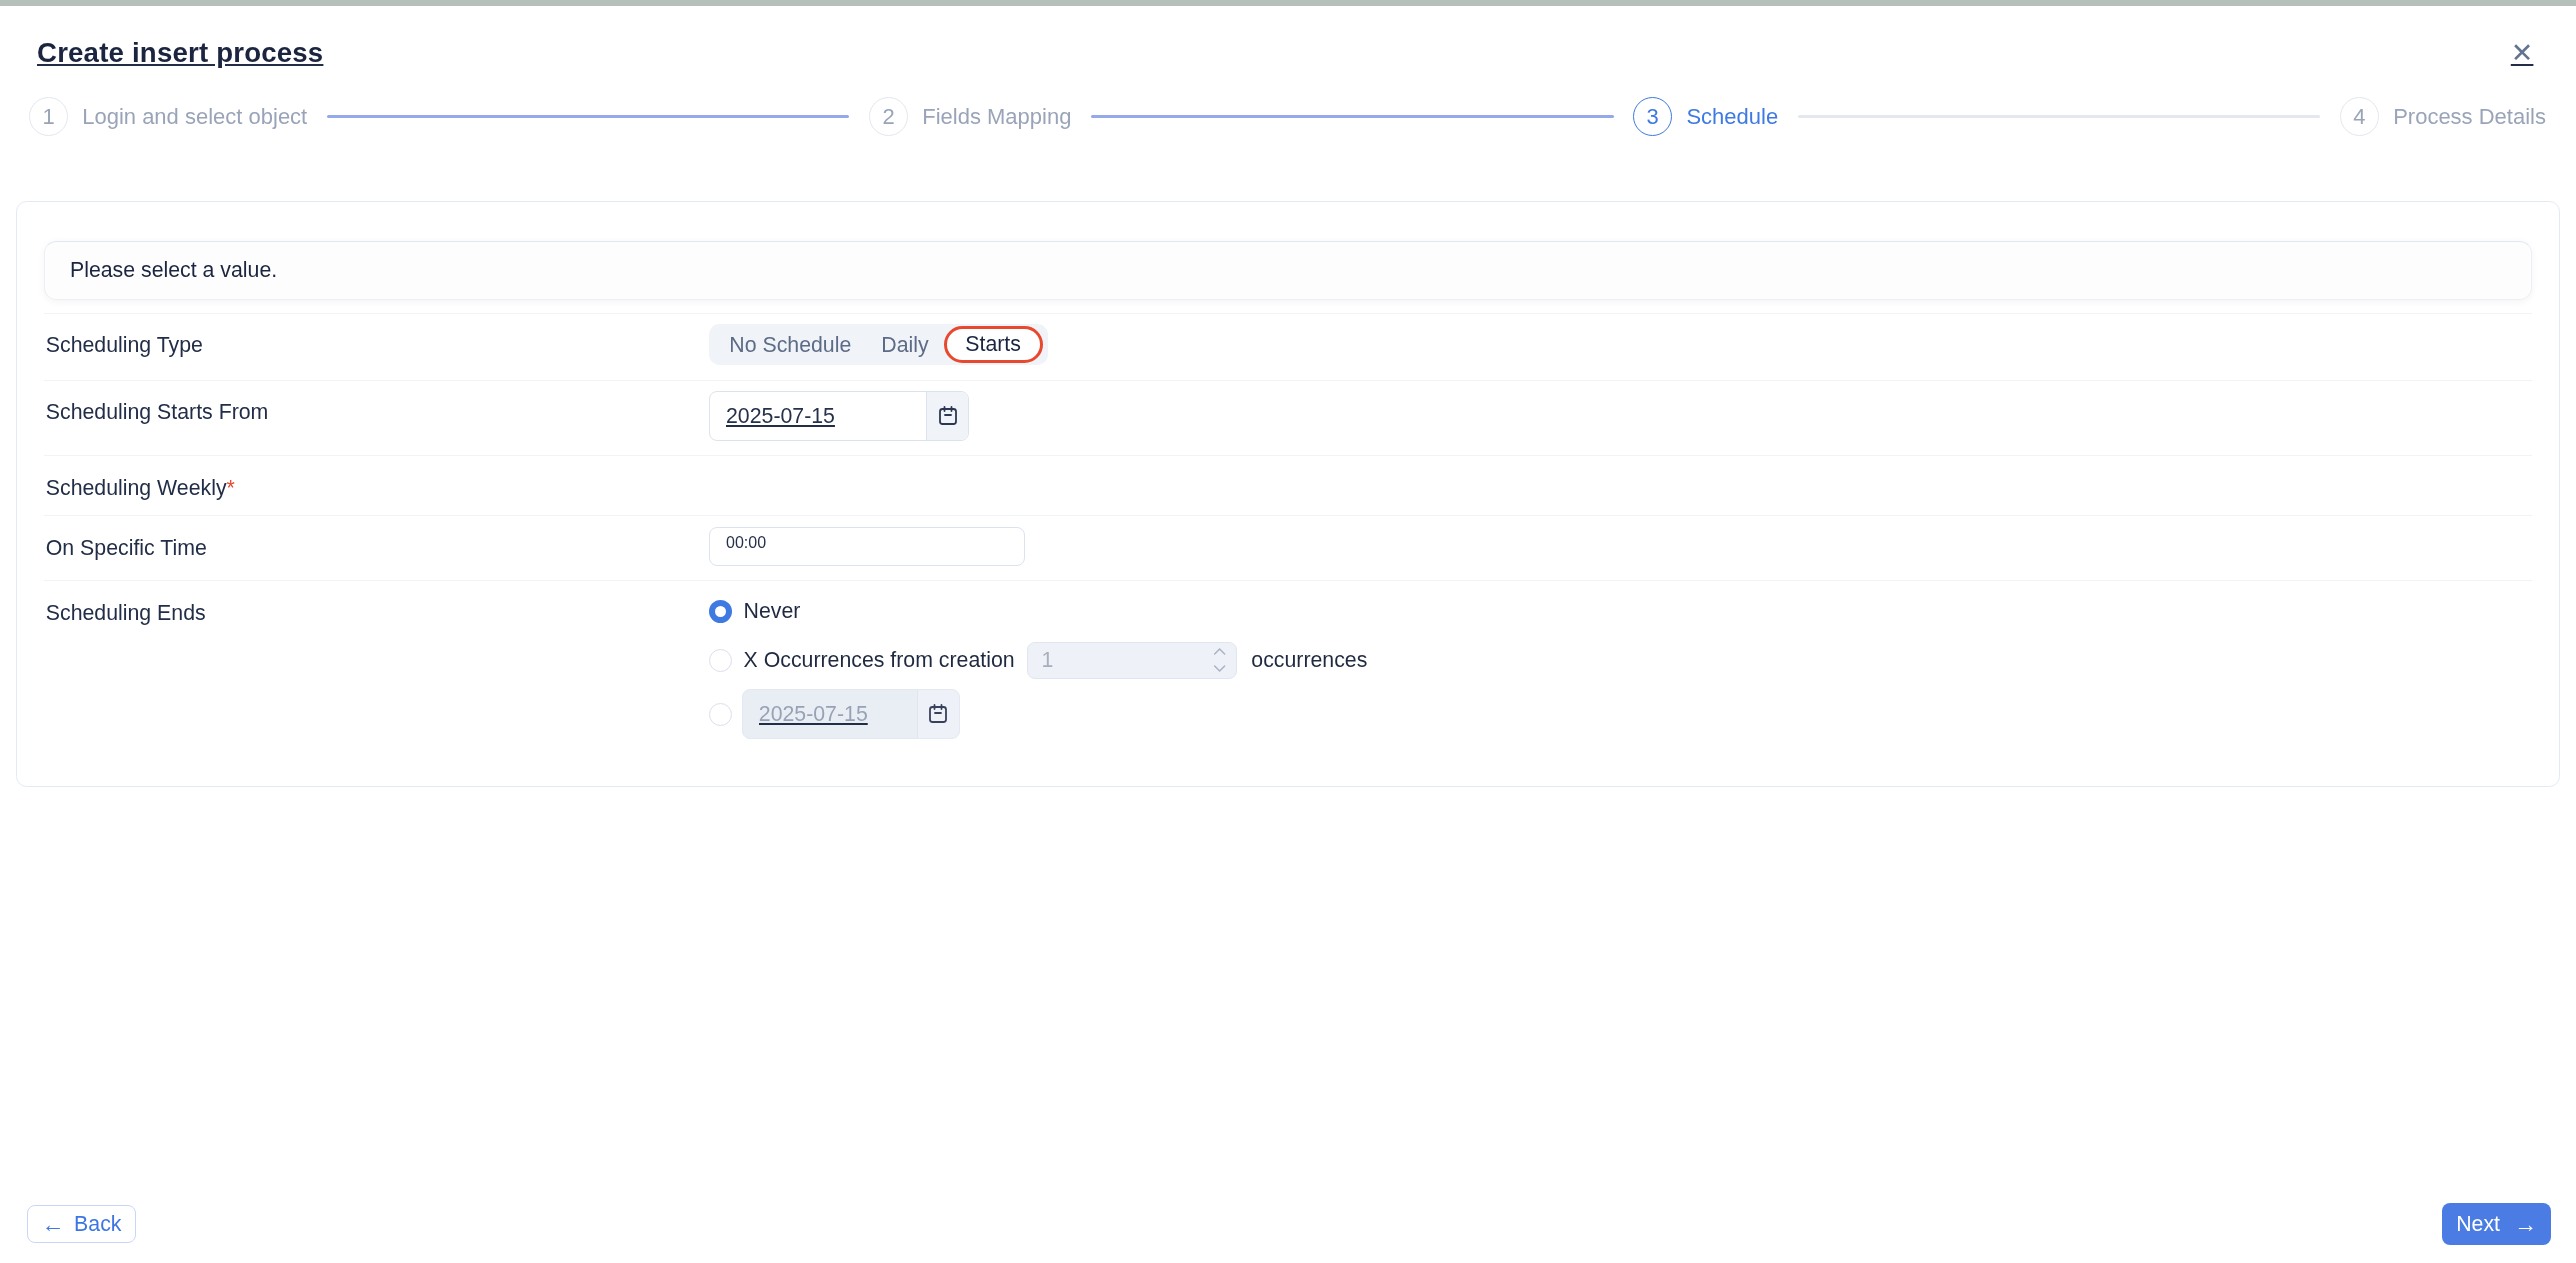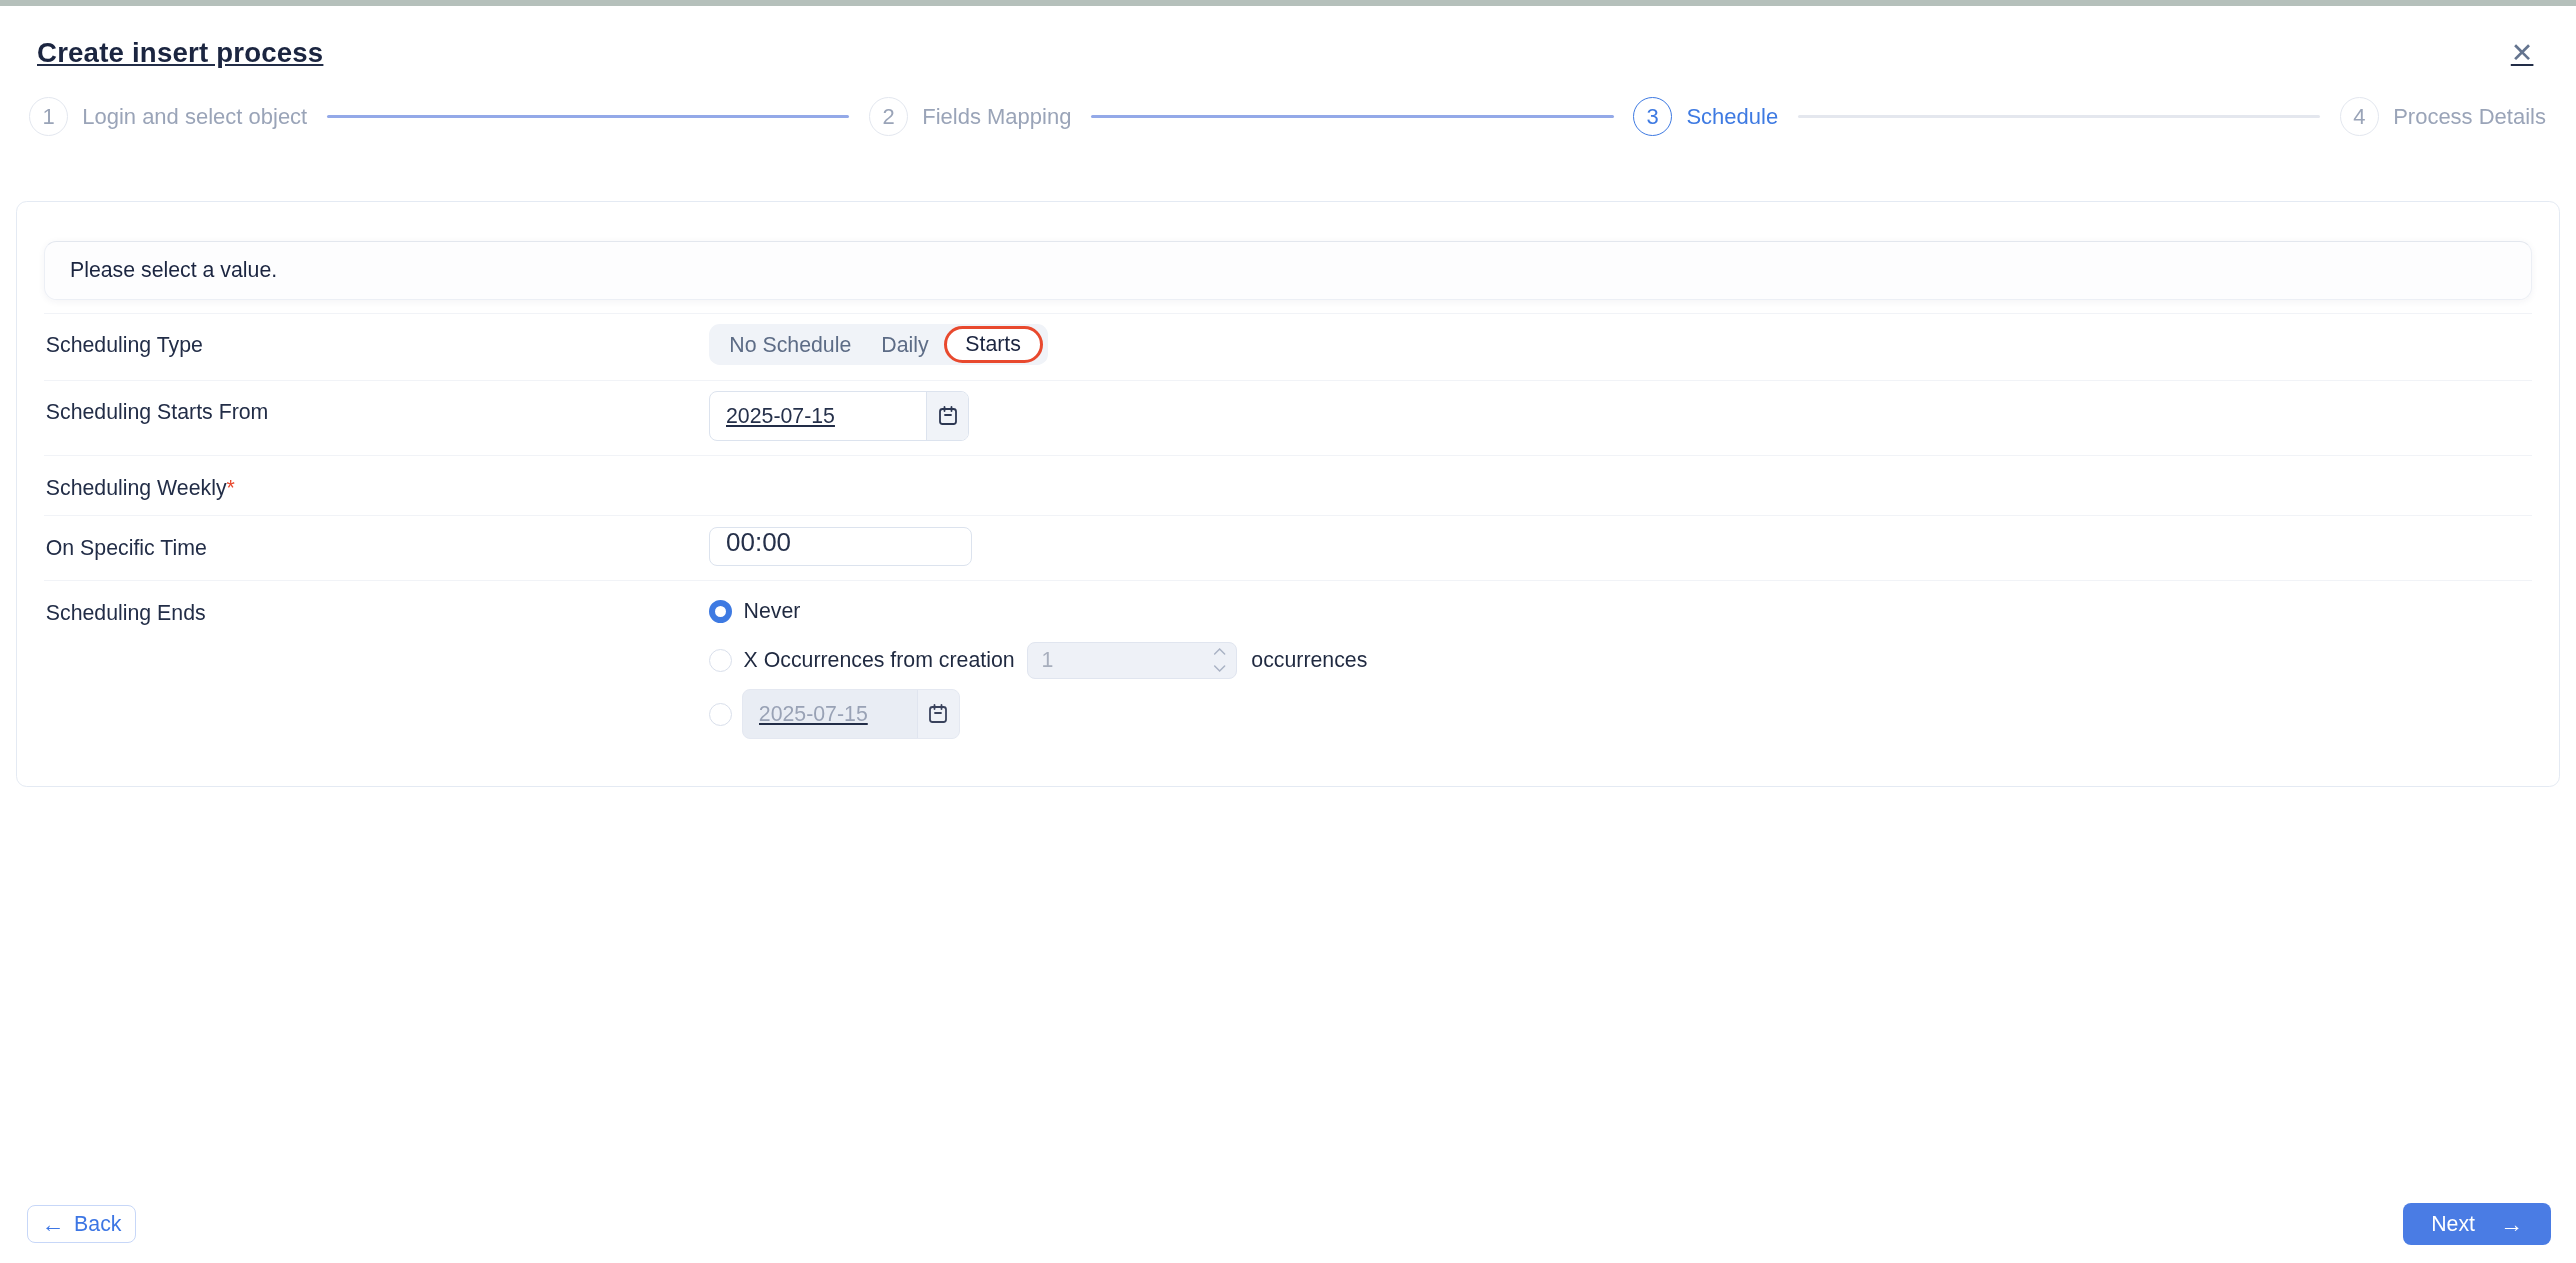--- a/index.html
+++ b/index.html
@@ -98,22 +98,22 @@
     border:none; outline:none; width:216px; padding:0 0 0 16px;
     font-size:21.3px; color:#25304a; font-family:inherit; background:transparent;
   }
   .icon-btn {
     width:42px; display:flex; align-items:center; justify-content:center;
     background:#f0f3f8; border:none; border-left:0.9px solid #dce3ee;
     cursor:pointer; color:#2c3752;
   }
   .icon-btn svg { width:24px; height:24px; }
   .time-input {
-    width:263px; height:39px; border:0.9px solid #dce3ee; border-radius:8px;
-    padding:0 0 8px 16px; font-size:26px; color:#25304a; outline:none;
+    width:316px; height:39px; border:0.9px solid #dce3ee; border-radius:8px;
+    padding:0 0 8px 16px; font-size:16px; color:#25304a; outline:none;
     font-family:inherit;
   }
   
   .days-box {
     width:452px; height:41px;
     background:#f0f3f8; border:1.8px solid #ee8a79; border-radius:9px;
     display:flex; align-items:center; justify-content:space-between;
     padding:0 28.5px;
   }
   .day { font-size:21.3px; color:#5d6c86; cursor:pointer; }
@@ -147,23 +147,23 @@
   
   .back-btn {
     position:absolute; left:27px; bottom:19.6px; height:38px;
     display:inline-flex; align-items:center; gap:9.8px;
     background:#fff; border:0.9px solid #c7d7f8; border-radius:8px;
     color:#3d76e4; font-size:21.3px; padding:0 13.3px; cursor:pointer;
     font-family:inherit;
   }
   .next-btn {
     position:absolute; right:25px; bottom:18px; height:42px;
-    display:inline-flex; align-items:center; gap:25px;
+    display:inline-flex; align-items:center; gap:14px;
     background:var(--next-blue,#4a7ce4); border:none; border-radius:8px;
-    color:#ffffff; font-size:21.3px; padding:0 28px; cursor:pointer;
+    color:#ffffff; font-size:21.3px; padding:0 14px; cursor:pointer;
     font-family:inherit;
   }
   .arrow { font-size:23px; line-height:1; }
 </style>
 </head>
 <body>
 
 <div class="top-strip"></div>
 
 <div class="modal-header">

